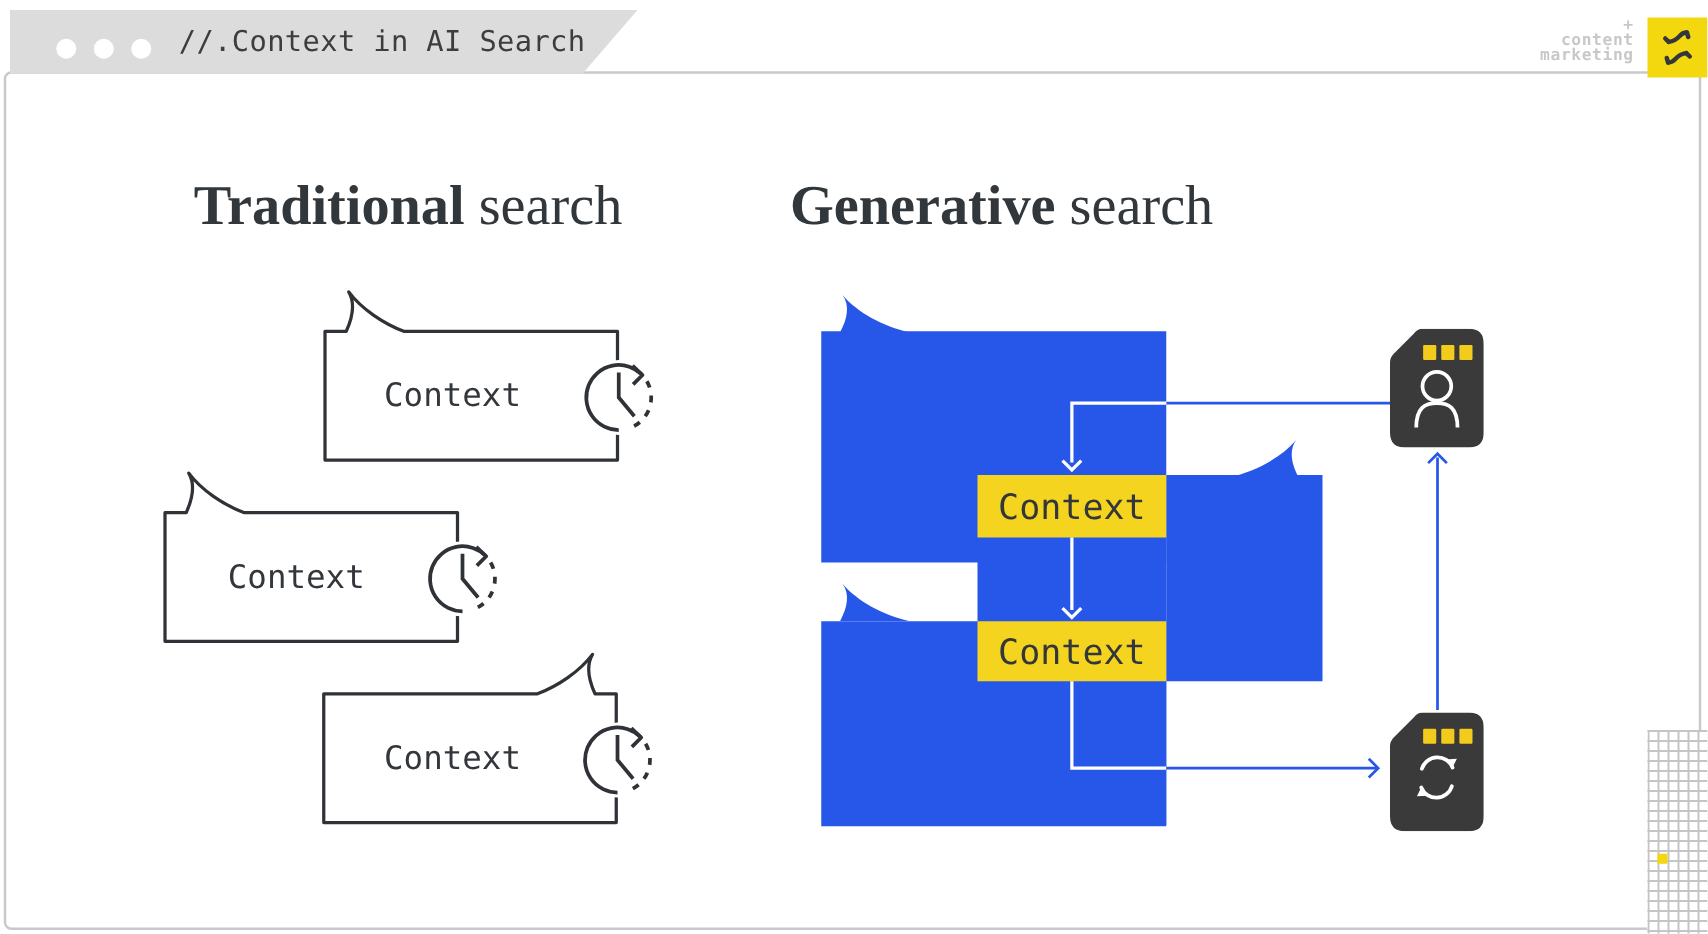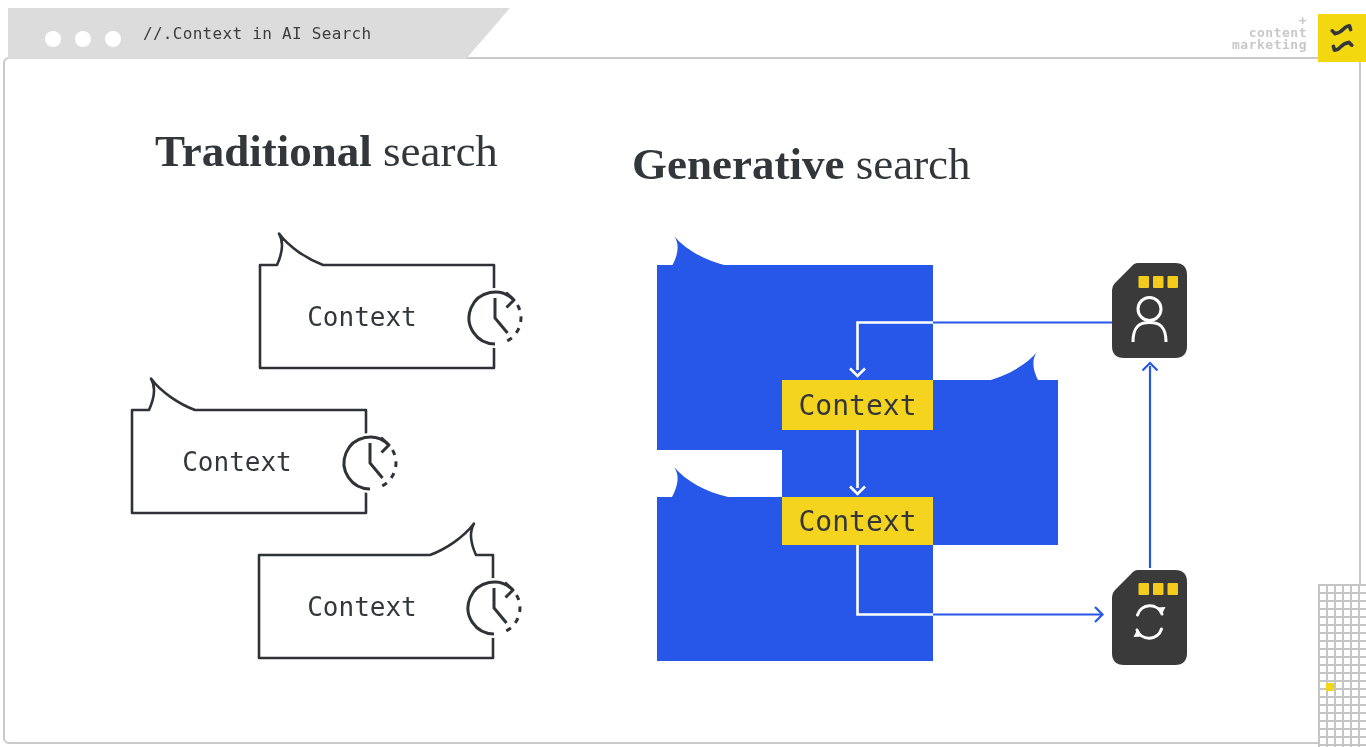--- a/index.html
+++ b/index.html
@@ -14,21 +14,21 @@
     background:#ffffff;border:2px solid #c9c9c9;border-radius:6px;z-index:1;
   }
   
   .tab{
     left:8px;top:8px;width:502px;height:51px;background:#dcdcdc;z-index:6;
     clip-path:polygon(0 0,100% 0,calc(100% - 44px) 100%,0 100%);
   }
   .dot{width:16px;height:16px;border-radius:50%;background:#ffffff;top:23px;}
   .tab-title{
     left:135px;top:0;height:51px;display:flex;align-items:center;
-    font-family:"DejaVu Sans Mono",monospace;font-size:16px;letter-spacing:.3px;
+    font-family:"DejaVu Sans Mono",monospace;font-size:23px;letter-spacing:.3px;
     color:#3d3d3d;white-space:pre;
   }
   
   .brand-text{
     right:59px;top:15px;text-align:right;z-index:6;
     font-family:"DejaVu Sans Mono",monospace;font-size:13px;font-weight:bold;
     line-height:12px;color:#c8c8c8;letter-spacing:.5px;
   }
   .brand-logo{right:0;top:14px;width:48px;height:48px;background:#f4d80f;z-index:6;}
   
@@ -84,21 +84,21 @@
       <path d="M 31.5 12 C 25 11.5 26.5 18.5 17 19.5"></path>
       <path d="M 17 19.5 L 14.2 16.8"></path>
       <path d="M 31.5 12 L 32.6 15.6"></path>
       <path d="M 16.5 36 C 23 36.5 21.5 29.5 31 28.5"></path>
       <path d="M 31 28.5 L 33.8 31.2"></path>
       <path d="M 16.5 36 L 15.4 32.4"></path>
     </g>
   </svg>
 </div>
 
-<div class="abs heading" style="left:155px;top:125px;"><b>Traditional</b><span> search</span></div>
+<div class="abs heading" style="left:155px;top:138px;"><b>Traditional</b><span> search</span></div>
 <div class="abs heading" style="left:632px;top:138px;"><b>Generative</b><span> search</span></div>
 
 <svg class="abs" style="left:257px;top:231px;z-index:2;" width="245" height="140" viewBox="0 0 245 140">
   <path d="M 66 34 H 237 V 137 H 3 V 34 H 20 C 25 23 27 11 22 2.5 C 32 16 50 28 66 34 Z" fill="#ffffff" stroke="#2f3237" stroke-width="2.6" stroke-linejoin="round"></path>
 </svg>
 <div class="abs bubble-label" style="left:302px;top:302px;">Context</div>
 <svg class="abs" style="left:463px;top:286px;z-index:3;" width="64" height="64" viewBox="0 0 64 64">
   <circle cx="32" cy="32" r="30" fill="#ffffff"></circle>
   <path d="M 32 58 A 26 26 0 1 1 50.4 13.6" fill="none" stroke="#2f3237" stroke-width="3"></path>
   <path d="M 43 6.5 L 51 14 L 43.5 21.5" fill="none" stroke="#2f3237" stroke-width="3" stroke-linejoin="round"></path>

